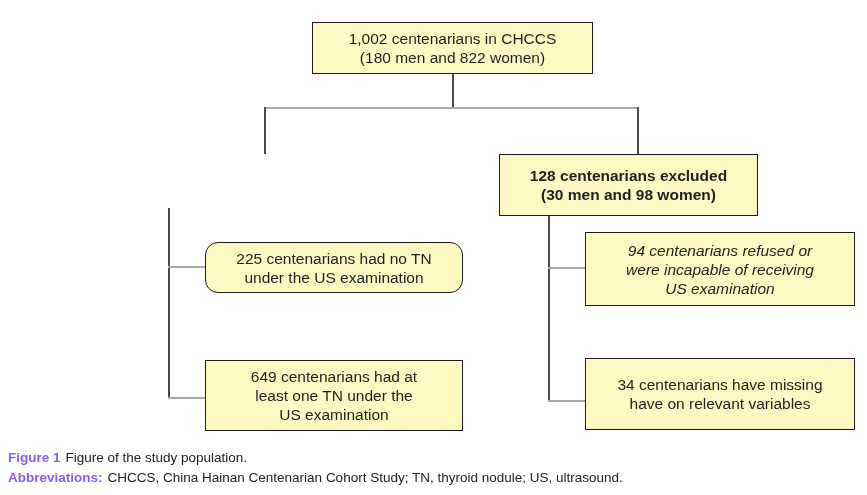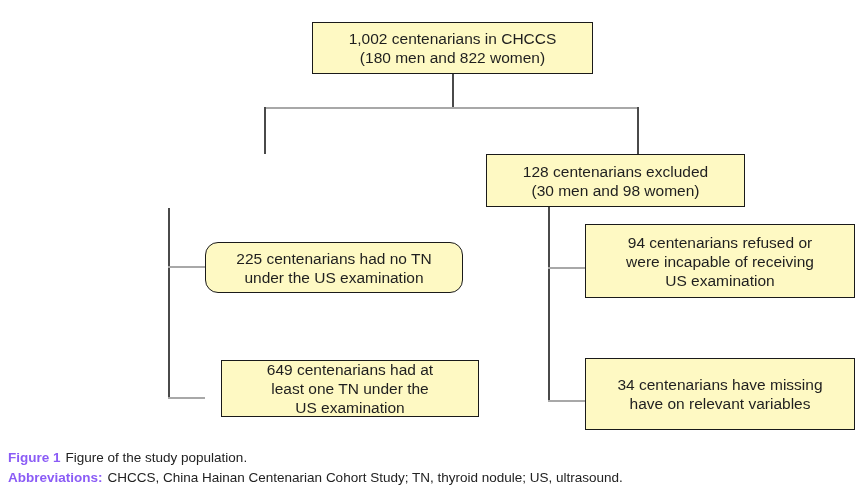--- a/index.html
+++ b/index.html
@@ -15,24 +15,24 @@
     position:absolute;
     border:1.5px solid #1a1a1a;
     background:#fef9c3;
     display:flex;flex-direction:column;justify-content:center;align-items:center;
     text-align:center;
     font-size:15.5px;line-height:19px;
     box-sizing:border-box;
   }
   .n-total   {left:312px;top:22px; width:281px;height:52px;}
   .n-included{left:128px;top:154px;width:275px;height:55px;}
-  .n-excluded{left:486px;top:154px;width:259px;height:53px;}
+  .n-excluded{left:499px;top:154px;width:259px;height:62px;font-weight:bold;}
   .n-no-tn   {left:205px;top:242px;width:258px;height:51px;border-radius:13px;}
-  .n-with-tn {left:221px;top:360px;width:258px;height:57px;justify-content:center;}
-  .n-refused {left:585px;top:224px;width:270px;height:74px;}
+  .n-with-tn {left:205px;top:360px;width:258px;height:71px;justify-content:center;}
+  .n-refused {left:585px;top:232px;width:270px;height:74px;font-style:italic;}
   .n-missing {left:585px;top:358px;width:270px;height:72px;}
 
   
   .conn{position:absolute;}
   .v{width:1.5px;background:#4a4a4a;}
   .h{height:1.8px;background:#a8a8a8;}
   .c-top-v      {left:452px;top:73px; height:35px;}
   .c-main-h     {left:264px;top:107px;width:374px;}
   .c-left-v     {left:264px;top:107px;height:47px;}
   .c-right-v    {left:637px;top:107px;height:47px;}

